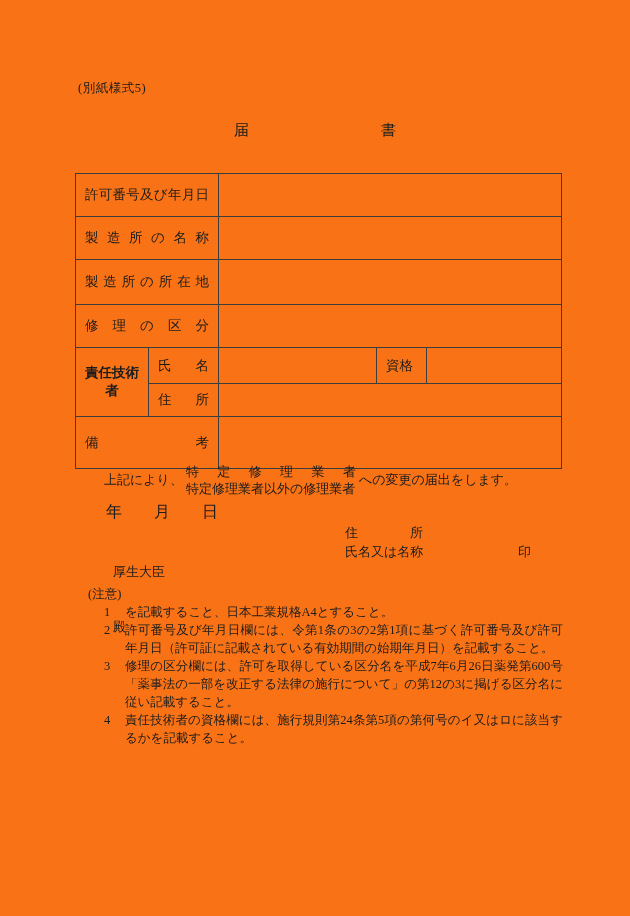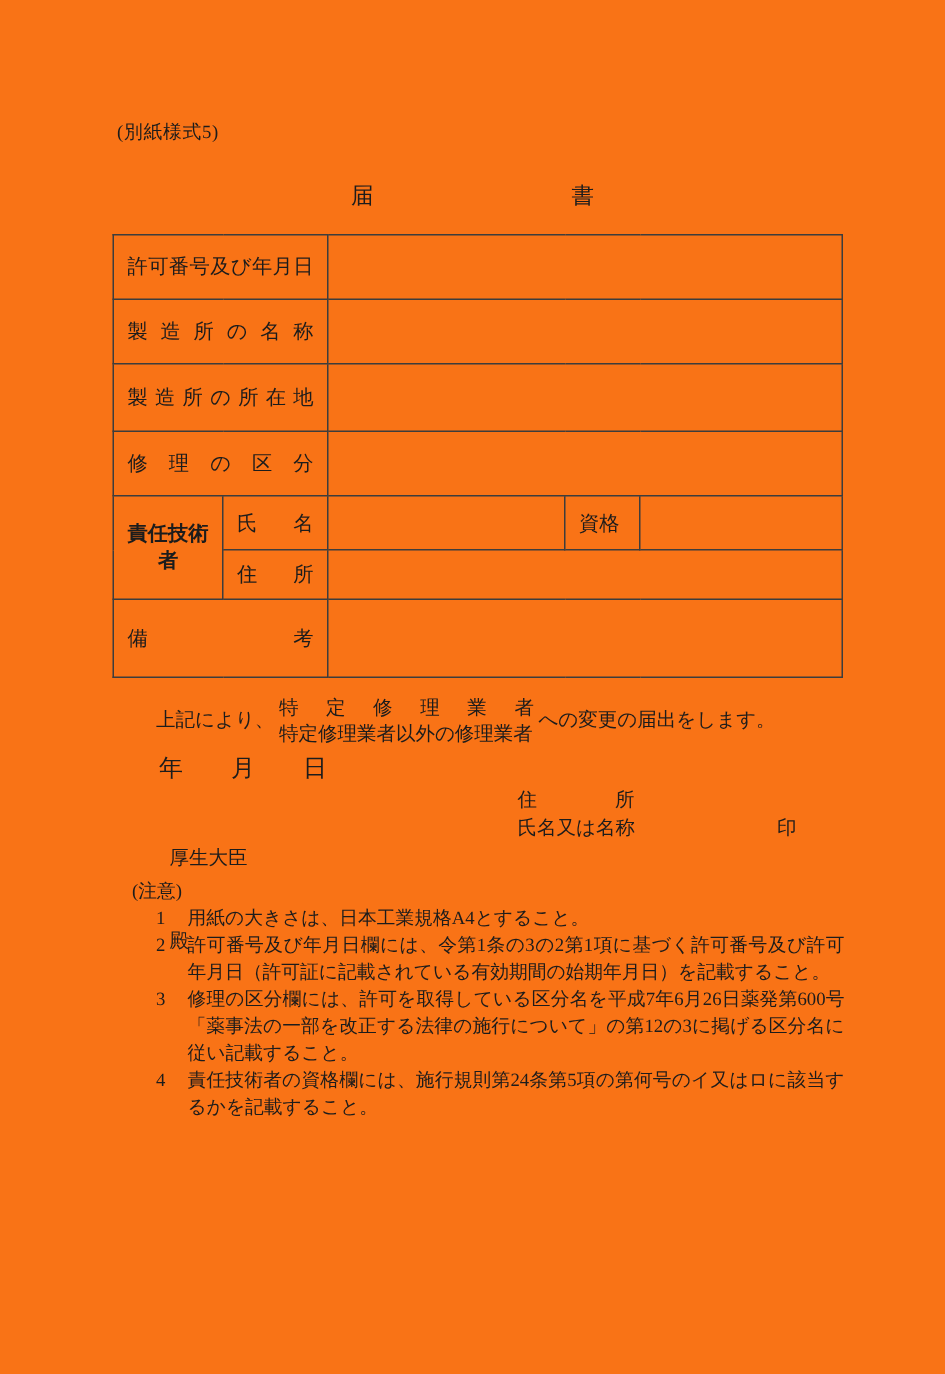--- a/index.html
+++ b/index.html
@@ -8,21 +8,21 @@
     position:relative; width:630px; height:916px; background:#f97316;
     font-family:"Liberation Serif","DejaVu Serif",serif; color:#1c1c1c;
     overflow:hidden;
   }
   .form-ref { position:absolute; left:78px; top:80px; font-size:12.5px; letter-spacing:0.5px; }
   .doc-title {
     position:absolute; top:121px; left:0; width:100%;
     display:flex; justify-content:center; gap:132px; font-size:15px;
   }
   table.form-table {
-    position:absolute; left:75px; top:156px; width:486px;
+    position:absolute; left:75px; top:173px; width:486px;
     border-collapse:collapse; table-layout:fixed;
   }
   table.form-table td {
     border:1px solid #3d3d3d; font-size:13.5px; vertical-align:middle;
     padding:0 9px; overflow:hidden;
   }
   td.jlabel { text-align:justify; text-align-last:justify; }
   td.clabel { text-align:center; padding:0 3px;font-weight:bold; }
   td.remarks { padding:0 34px; }
   td.qual { padding:0 6px; }
@@ -125,21 +125,21 @@
 
   <div class="recipient">
     <span>厚生大臣</span>
     <span>殿</span>
   </div>
 
   <div class="notes">
     <div class="notes-heading">(注意)</div>
     <div class="note">
       <span class="num">1</span>
-      <span class="txt">用紙の大きさは、日本工業規格A4とすること。</span>
+      <span class="txt">を記載すること、日本工業規格A4とすること。</span>
     </div>
     <div class="note">
       <span class="num">2</span>
       <span class="txt">許可番号及び年月日欄には、令第1条の3の2第1項に基づく許可番号及び許可年月日（許可証に記載されている有効期間の始期年月日）を記載すること。</span>
     </div>
     <div class="note">
       <span class="num">3</span>
       <span class="txt">修理の区分欄には、許可を取得している区分名を平成7年6月26日薬発第600号「薬事法の一部を改正する法律の施行について」の第12の3に掲げる区分名に従い記載すること。</span>
     </div>
     <div class="note">

